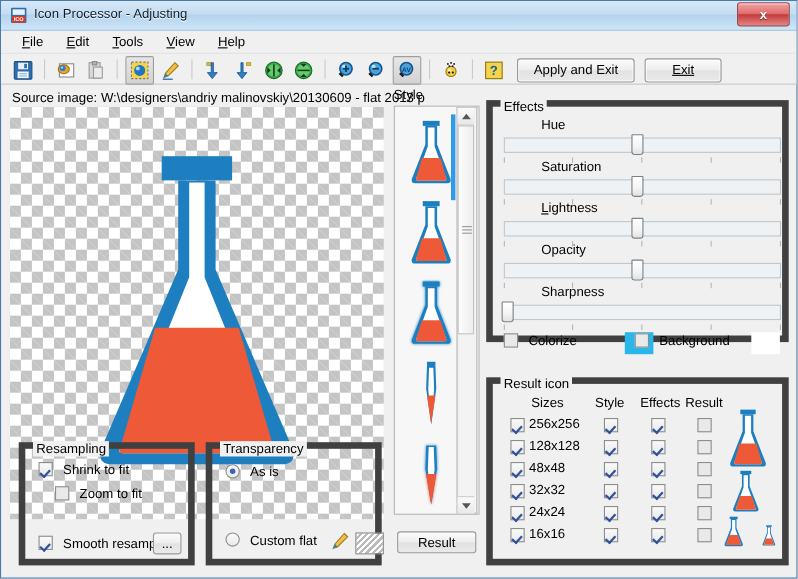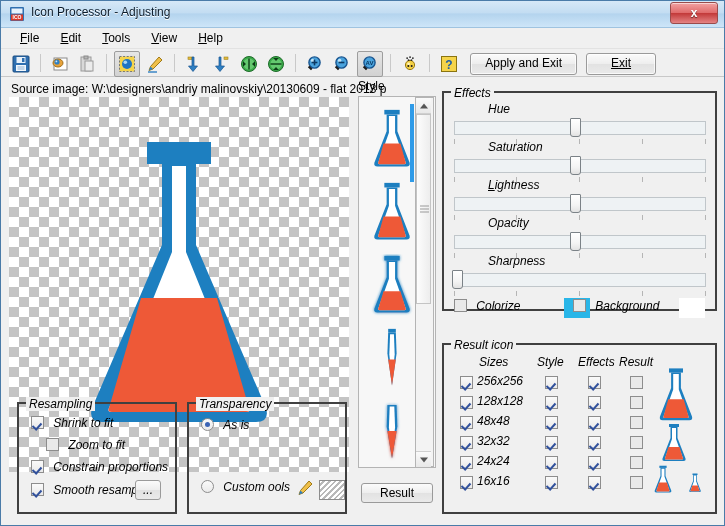--- a/index.html
+++ b/index.html
@@ -100,23 +100,22 @@
       linear-gradient(45deg,#c4c4c4 25%,transparent 25%,transparent 75%,#c4c4c4 75%);
     background-size:20px 20px;
     background-position:0 0,10px 10px;
     background-color:#ffffff;
     overflow:hidden;
   }
   .preview svg{position:absolute;left:50%;top:50%;transform:translate(-50%,-50%);}
   
   .group{
     position:absolute;
-    border:2px solid #404040;
+    border:6px solid #404040;
     box-sizing:border-box;
-    font-style:italic;
   }
   .group-title{
     position:absolute;top:-7px;left:7px;
     background:#f0f0f0;padding:0 3px;
     font-size:12px;color:#000;white-space:nowrap;
   }
   
   .cb{
     display:inline-block;width:13px;height:13px;vertical-align:-2px;
     border:1px solid #8d8d8d;
@@ -402,41 +401,37 @@
       <span class="group-title">Resampling</span>
 
       <div class="optrow" style="position:absolute;left:12px;top:12px;">
         <span class="cb on"></span>
         <span class="lb">Shrink to fit</span>
       </div>
       <div class="optrow" style="position:absolute;left:27px;top:34px;">
         <span class="cb flat"></span>
         <span class="lb">Zoom to fit</span>
       </div>
-      <div class="optrow" style="position:absolute;left:12px;top:56px;">
-        <span class="cb on"></span>
-        <span class="lb">Constrain proportions</span>
-      </div>
       <div class="optrow" style="position:absolute;left:12px;top:79px;">
         <span class="cb on"></span>
         <span class="lb">Smooth resample</span>
       </div>
       <div class="btn-small" style="left:116px;top:76px;width:26px;">...</div>
     </div>
 
     <div class="group" style="left:186px;top:325px;width:160px;height:112px;">
       <span class="group-title">Transparency</span>
 
       <div class="optrow" style="position:absolute;left:12px;top:14px;">
         <span class="rb on"></span>
         <span class="lb">As is</span>
       </div>
       <div class="optrow" style="position:absolute;left:12px;top:76px;">
         <span class="rb"></span>
-        <span class="lb">Custom ools</span>
+        <span class="lb">Custom flat</span>
       </div>
       <span style="position:absolute;left:106px;top:74px;">
         <svg width="20" height="20" viewBox="0 0 20 20">
           <path d="M14 3 L17 6 L8 15 L4 16.5 L5.5 12.5 Z" fill="#f0c04a" stroke="#a07a15"></path>
           <path d="M5.5 12.5 L8 15 L4 16.5 Z" fill="#2f7fc2"></path>
         </svg>
       </span>
       <span class="swatch hatch" style="position:absolute;left:130px;top:76px;"></span>
     </div>
 

